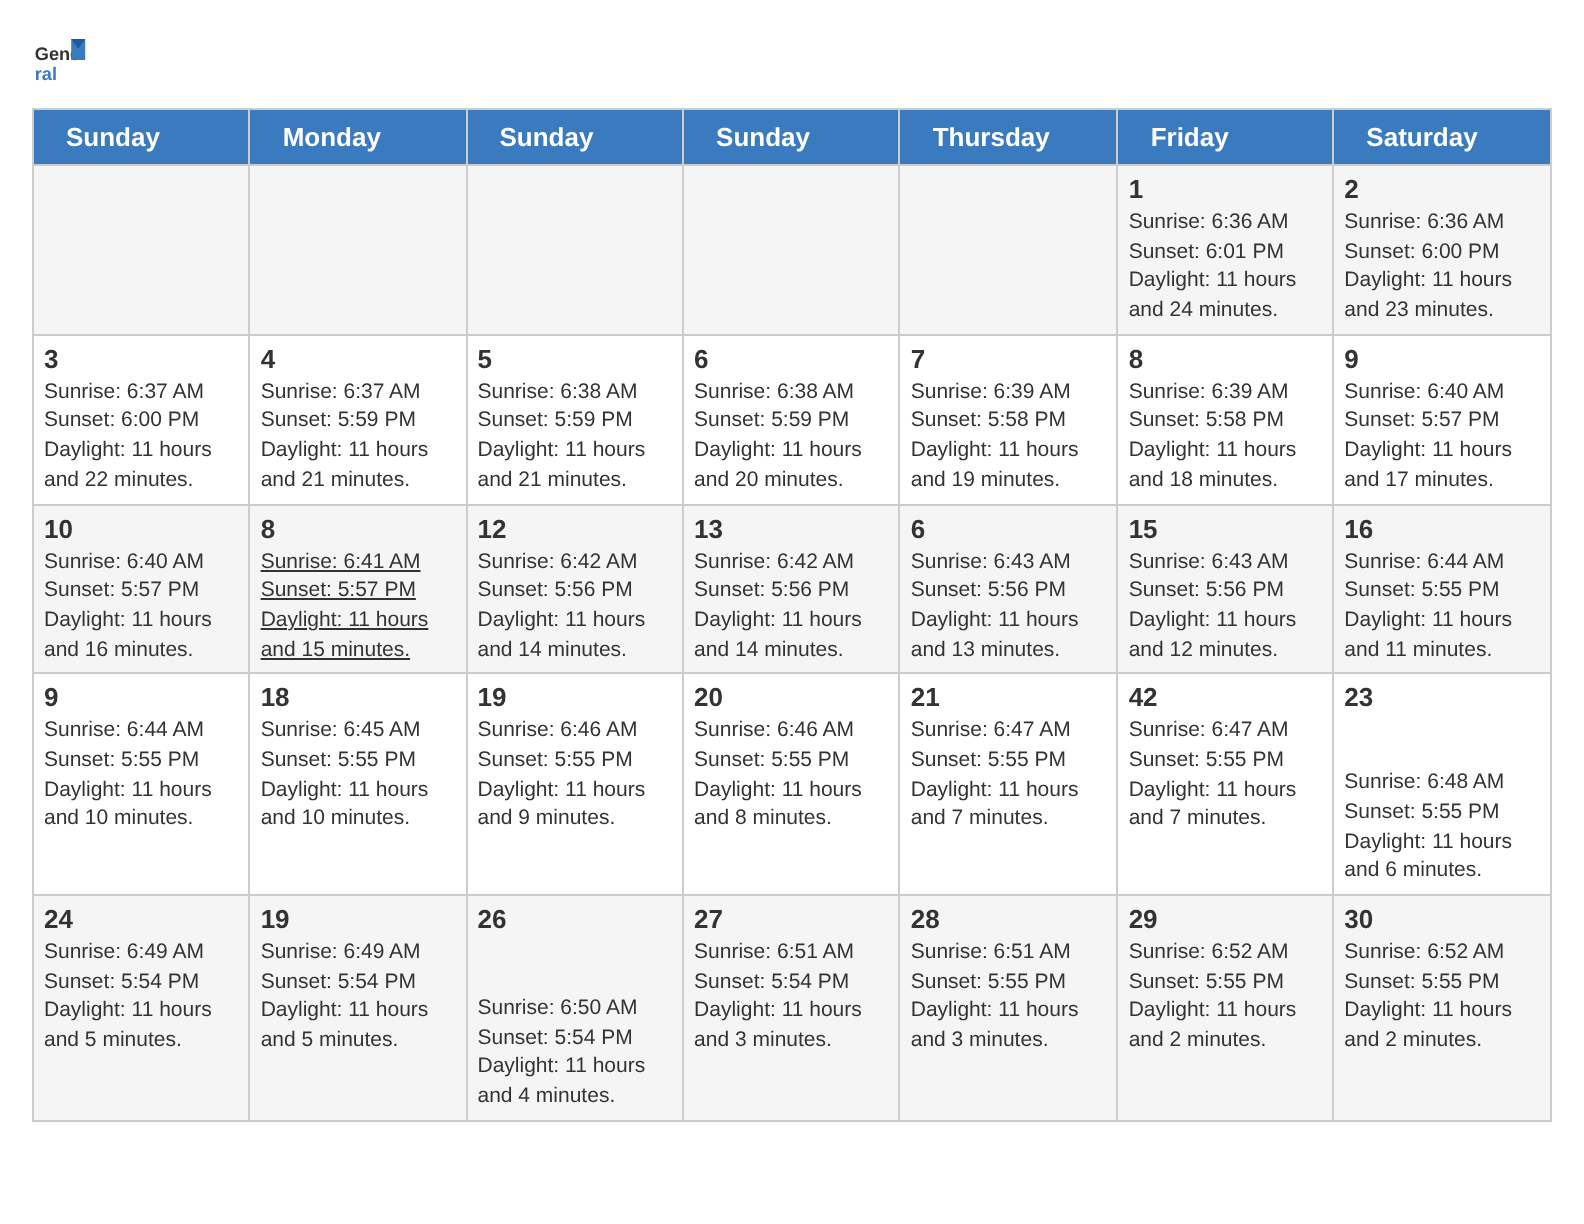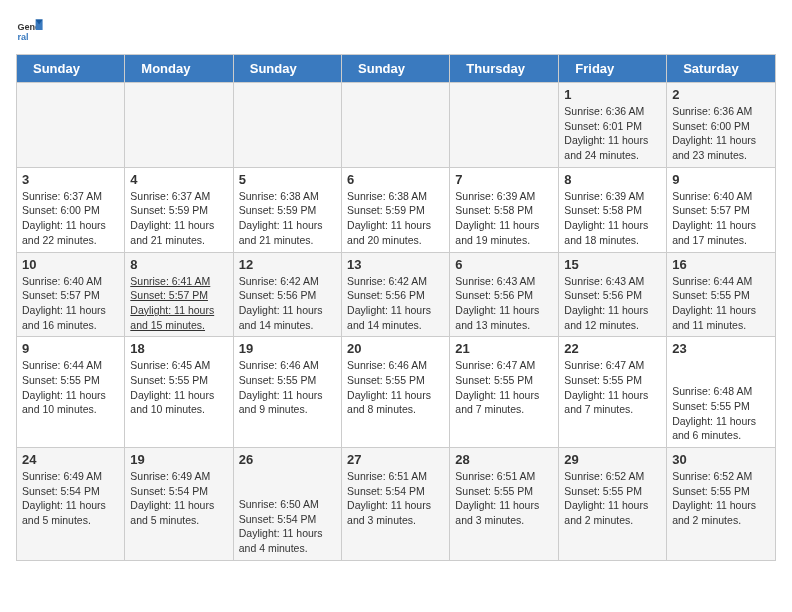--- a/index.html
+++ b/index.html
@@ -248,21 +248,21 @@
 Sunset: 5:55 PM
 Daylight: 11 hours and 8 minutes.</div>
         </td>
         <td>
           <span class="day-num">21</span>
           <div class="day-info" style="white-space: pre-line;">Sunrise: 6:47 AM
 Sunset: 5:55 PM
 Daylight: 11 hours and 7 minutes.</div>
         </td>
         <td>
-          <span class="day-num">22</span>
+          <span class="day-num">42</span>
           <div class="day-info" style="white-space: pre-line;">Sunrise: 6:47 AM
 Sunset: 5:55 PM
 Daylight: 11 hours and 7 minutes.</div>
         </td>
         <td>
           <span class="day-num">23</span>
           <div class="day-info" style="white-space: pre-line; margin-top: 28px;">Sunrise: 6:48 AM
 Sunset: 5:55 PM
 Daylight: 11 hours and 6 minutes.</div>
         </td>

